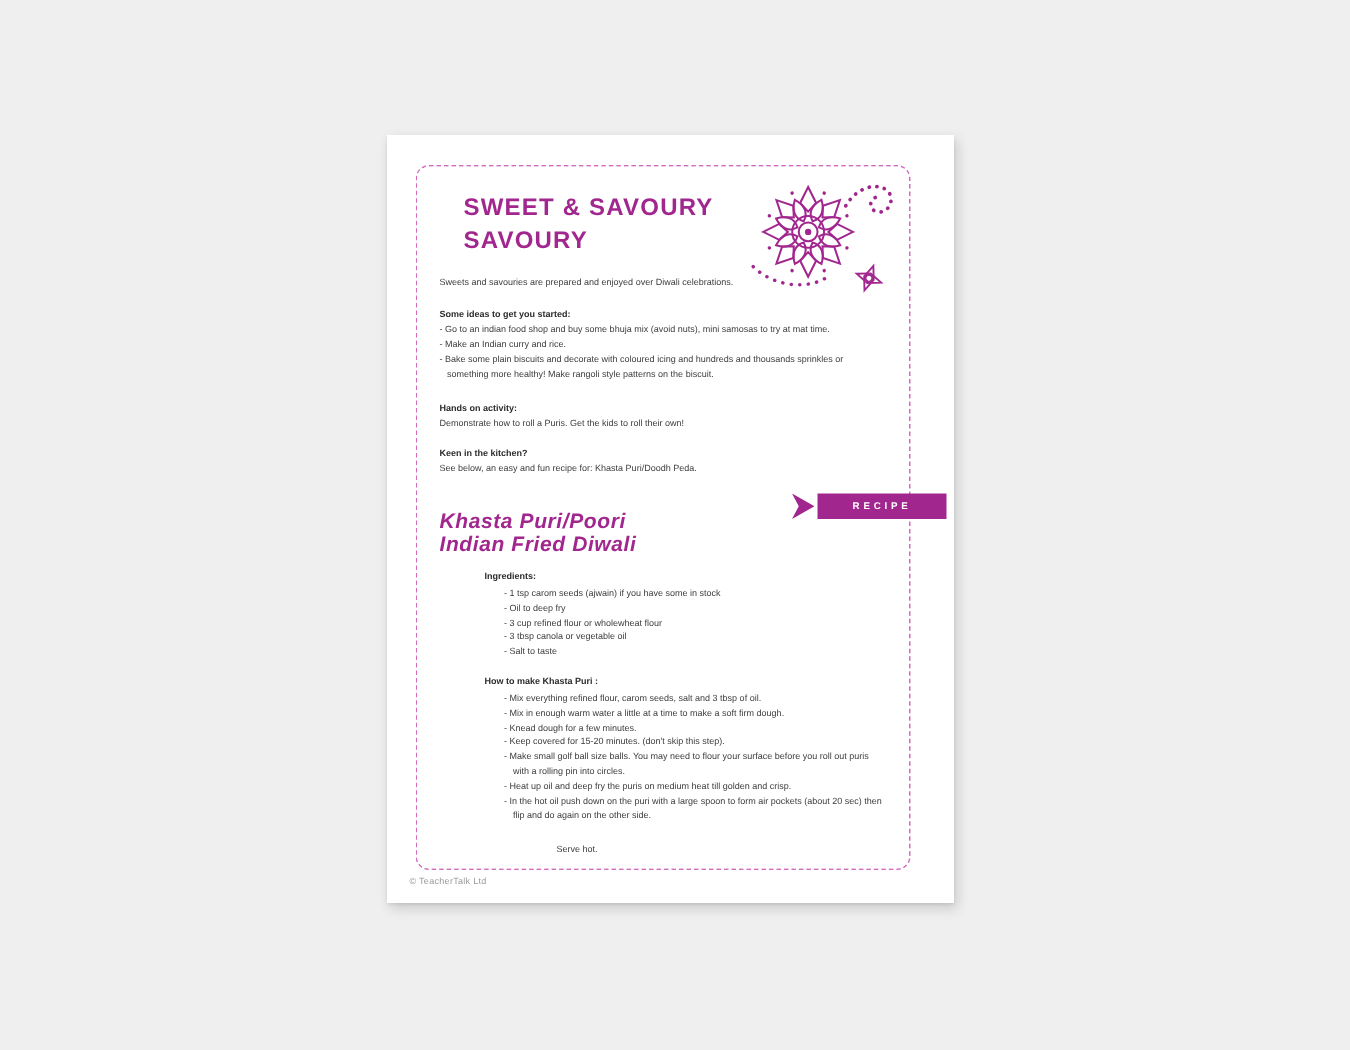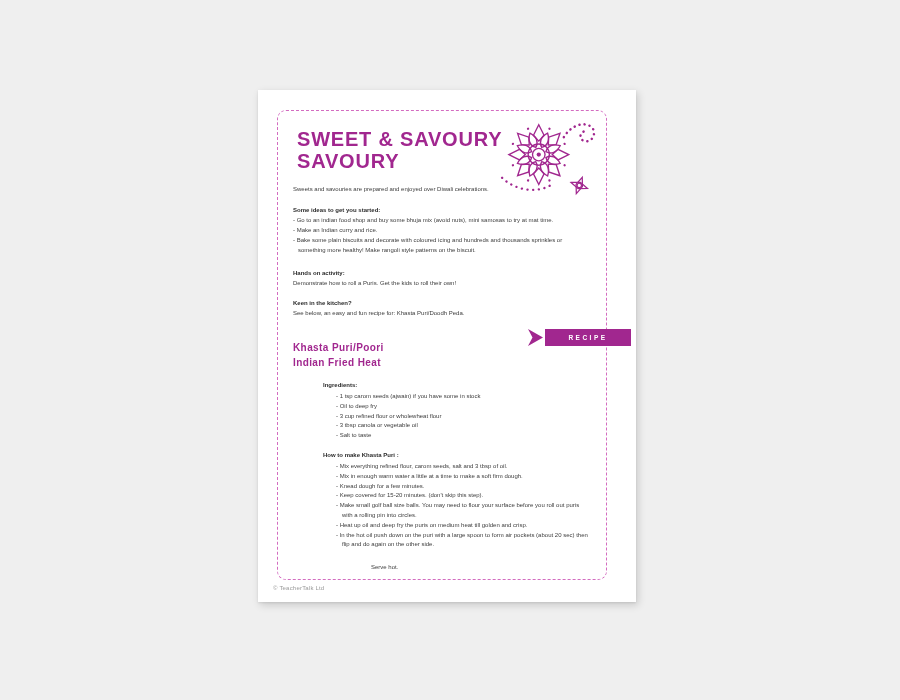--- a/index.html
+++ b/index.html
@@ -17,37 +17,37 @@
   }
   .content{
     position:absolute;left:19px;top:20px;width:330px;height:470px;
     box-sizing:border-box;
     border:1px dashed #d36cc0;
     border-radius:9px;
     padding:17px 15px 0 15px;
     overflow:hidden;
   }
   .title{
-    margin:0 0 12px 4px;
-    font-size:20px;line-height:22px;font-weight:700;
+    margin:0 0 12px 16px;
+    font-size:16px;line-height:22px;font-weight:700;
     letter-spacing:0.8px;color:#a1278f;
   }
   .body-text{font-size:6px;line-height:10px;color:#3d3d3d;}
   .b{font-weight:700;color:#2c2c2c;}
   p{margin:0;}
   .intro{margin:0 0 11px 0;}
   ul{list-style:none;margin:0;padding:0;}
   .hang li{padding-left:5px;text-indent:-5px;}
   .hang li::before{content:"-\00a0";}
   ul.ideas{margin-bottom:13px;}
   .block2{margin-bottom:10px;}
   .recipe-title{
     margin:22px 0 10px 0;
-    font-size:10px;line-height:15px;font-weight:700;
-    letter-spacing:0.4px;color:#a1278f;
+    font-size:14px;line-height:15px;font-weight:700;
+    letter-spacing:0.4px;color:#a1278f;font-style:italic;
   }
   .inner{margin-left:30px;}
   .inner-head{margin-bottom:2px;}
   .inner ul li{margin-left:13px;padding-left:6px;text-indent:-6px;line-height:9.8px;}
   .inner ul li::before{content:"-\00a0";}
   .ingredients-block{margin-bottom:9px;}
   .serve{margin:12px 0 0 48px;}
   .ribbon{
     position:absolute;left:270px;top:239px;height:17px;
     display:flex;align-items:center;z-index:3;
@@ -90,21 +90,21 @@
       <div class="block2">
         <p class="body-text b">Hands on activity:</p>
         <p class="body-text">Demonstrate how to roll a Puris. Get the kids to roll their own!</p>
       </div>
 
       <div class="block2">
         <p class="body-text b">Keen in the kitchen?</p>
         <p class="body-text">See below, an easy and fun recipe for: Khasta Puri/Doodh Peda.</p>
       </div>
 
-      <h2 class="recipe-title"><span>Khasta Puri/Poori</span><br><span>Indian Fried Heat</span></h2>
+      <h2 class="recipe-title"><span>Khasta Puri/Poori</span><br><span>Indian Fried Diwali</span></h2>
 
       <div class="inner ingredients-block">
         <p class="body-text b inner-head">Ingredients:</p>
         <ul class="body-text">
           <li>1 tsp carom seeds (ajwain) if you have some in stock</li>
           <li>Oil to deep fry</li>
           <li>3 cup refined flour or wholewheat flour</li>
           <li>3 tbsp canola or vegetable oil</li>
           <li>Salt to taste</li>
         </ul>

